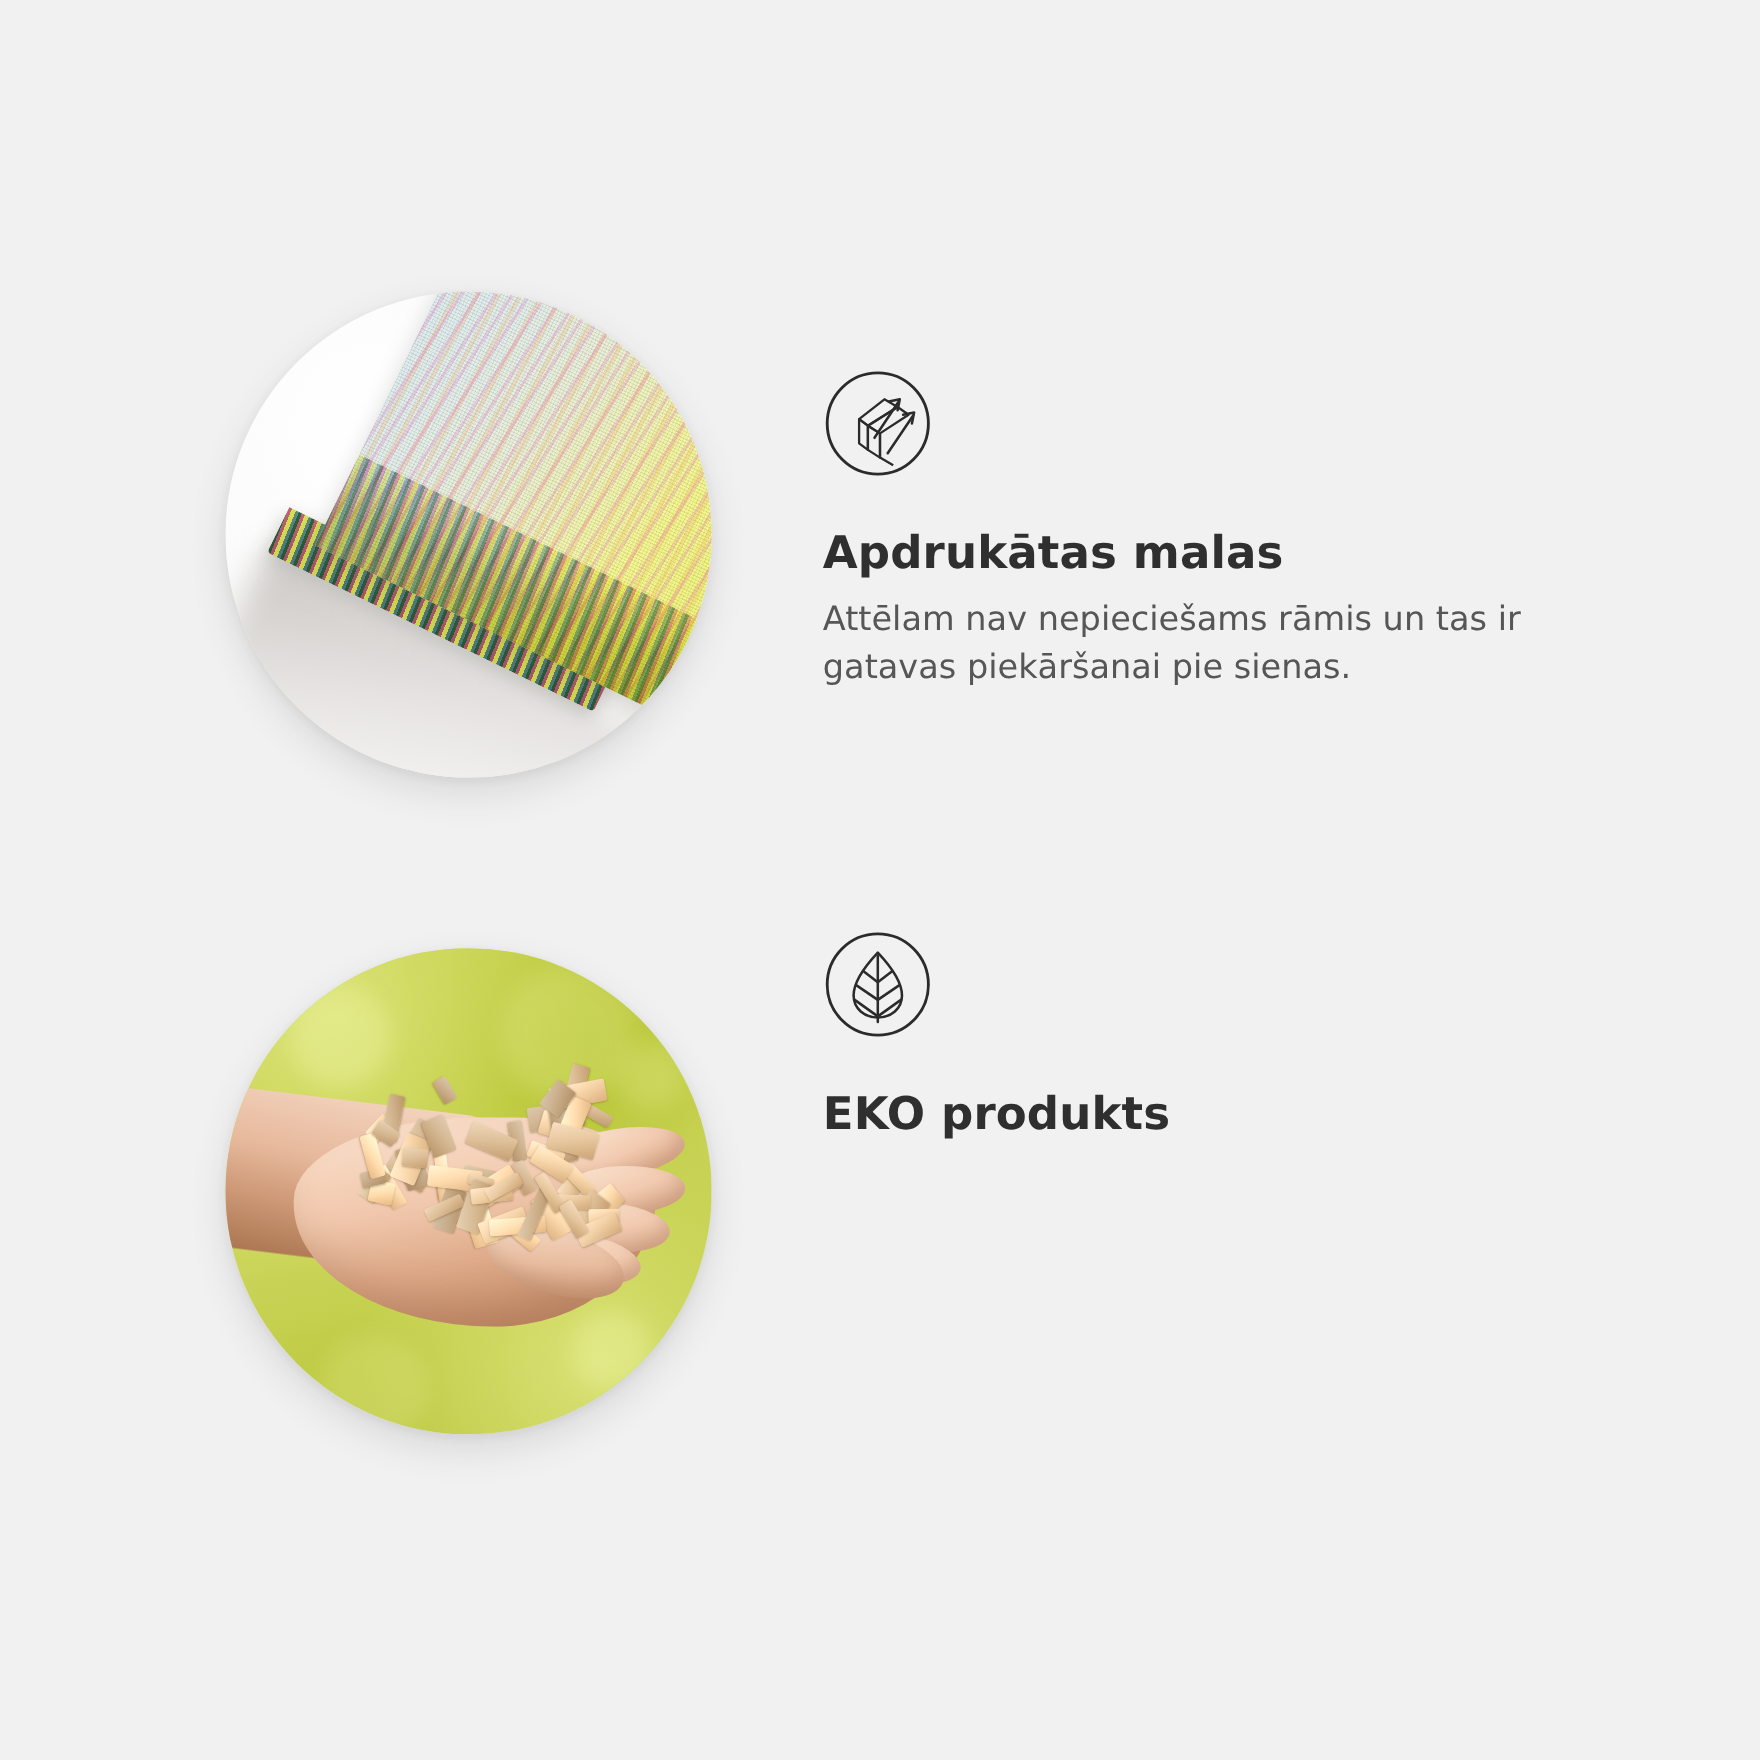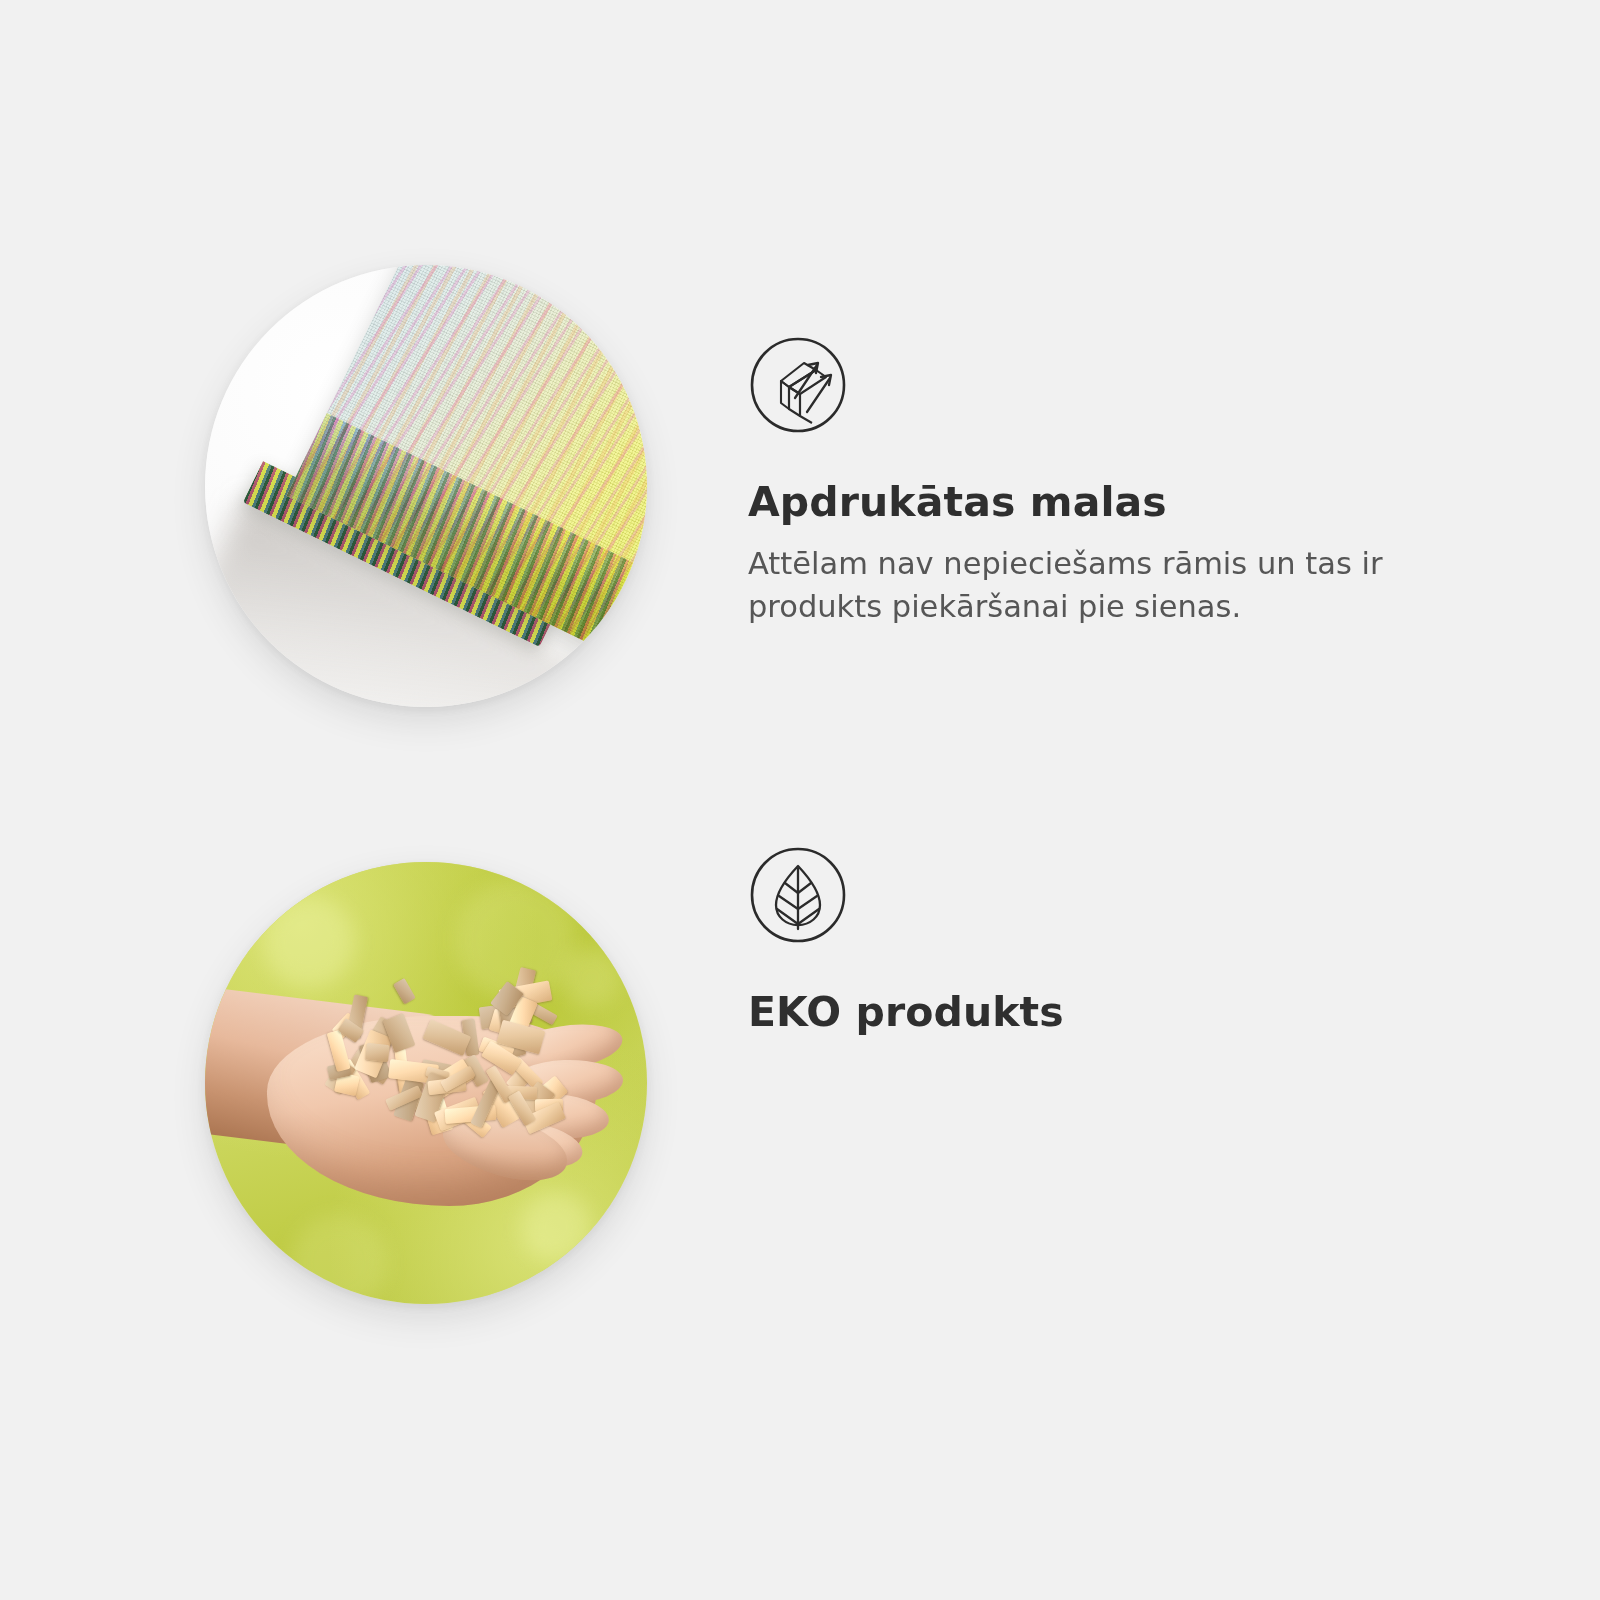--- a/index.html
+++ b/index.html
@@ -267,21 +267,21 @@
           <path d="M33 46 L56 28 L68 35 L41 52 Z" fill="none" stroke="#2b2b2b" stroke-width="2.1" stroke-linejoin="round"></path>
           <path d="M41 52 L68 35 L78 42 L52 59 Z" fill="none" stroke="#2b2b2b" stroke-width="2.1" stroke-linejoin="round"></path>
 
           <path d="M47 63 L69 30" fill="none" stroke="#2b2b2b" stroke-width="2.3" stroke-linecap="round"></path>
           <path d="M60 30 L70 28 L68 38" fill="none" stroke="#2b2b2b" stroke-width="2.3" stroke-linecap="round" stroke-linejoin="round"></path>
           <path d="M59 77 L82 43" fill="none" stroke="#2b2b2b" stroke-width="2.3" stroke-linecap="round"></path>
           <path d="M73 42 L83 40 L81 50" fill="none" stroke="#2b2b2b" stroke-width="2.3" stroke-linecap="round" stroke-linejoin="round"></path>
         </svg>
       </span>
       <h2 class="feature-title">Apdrukātas malas</h2>
-      <p class="feature-desc">Attēlam nav nepieciešams rāmis un tas ir produkts piekāršanai pie sienas.</p>
+      <p class="feature-desc">Attēlam nav nepieciešams rāmis un tas ir gatavas piekāršanai pie sienas.</p>
     </div>
   </section>
 
   <section class="feature" id="feature-eco-product">
 
     <div class="media-wrap">
       <div class="media-circle">
         <div class="eco-photo">
           <span class="bokeh bk1"></span>
           <span class="bokeh bk2"></span>

